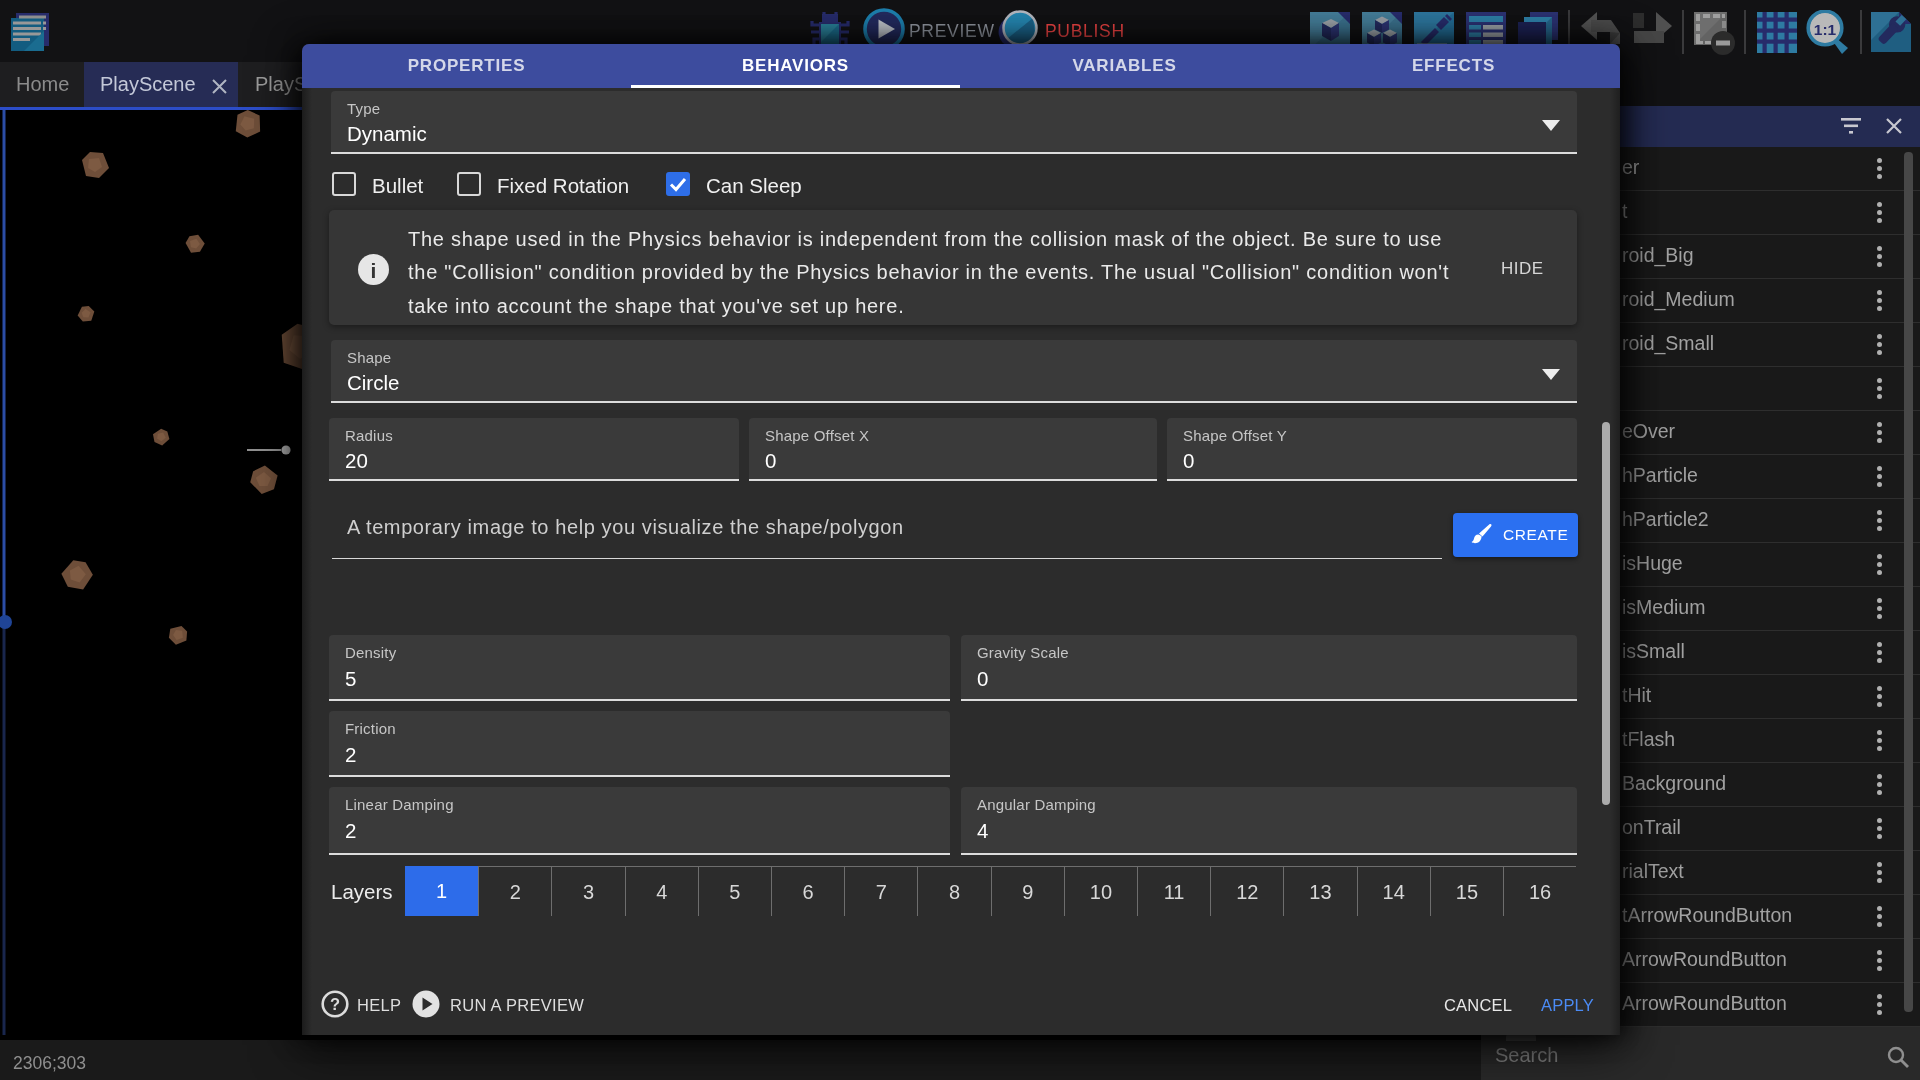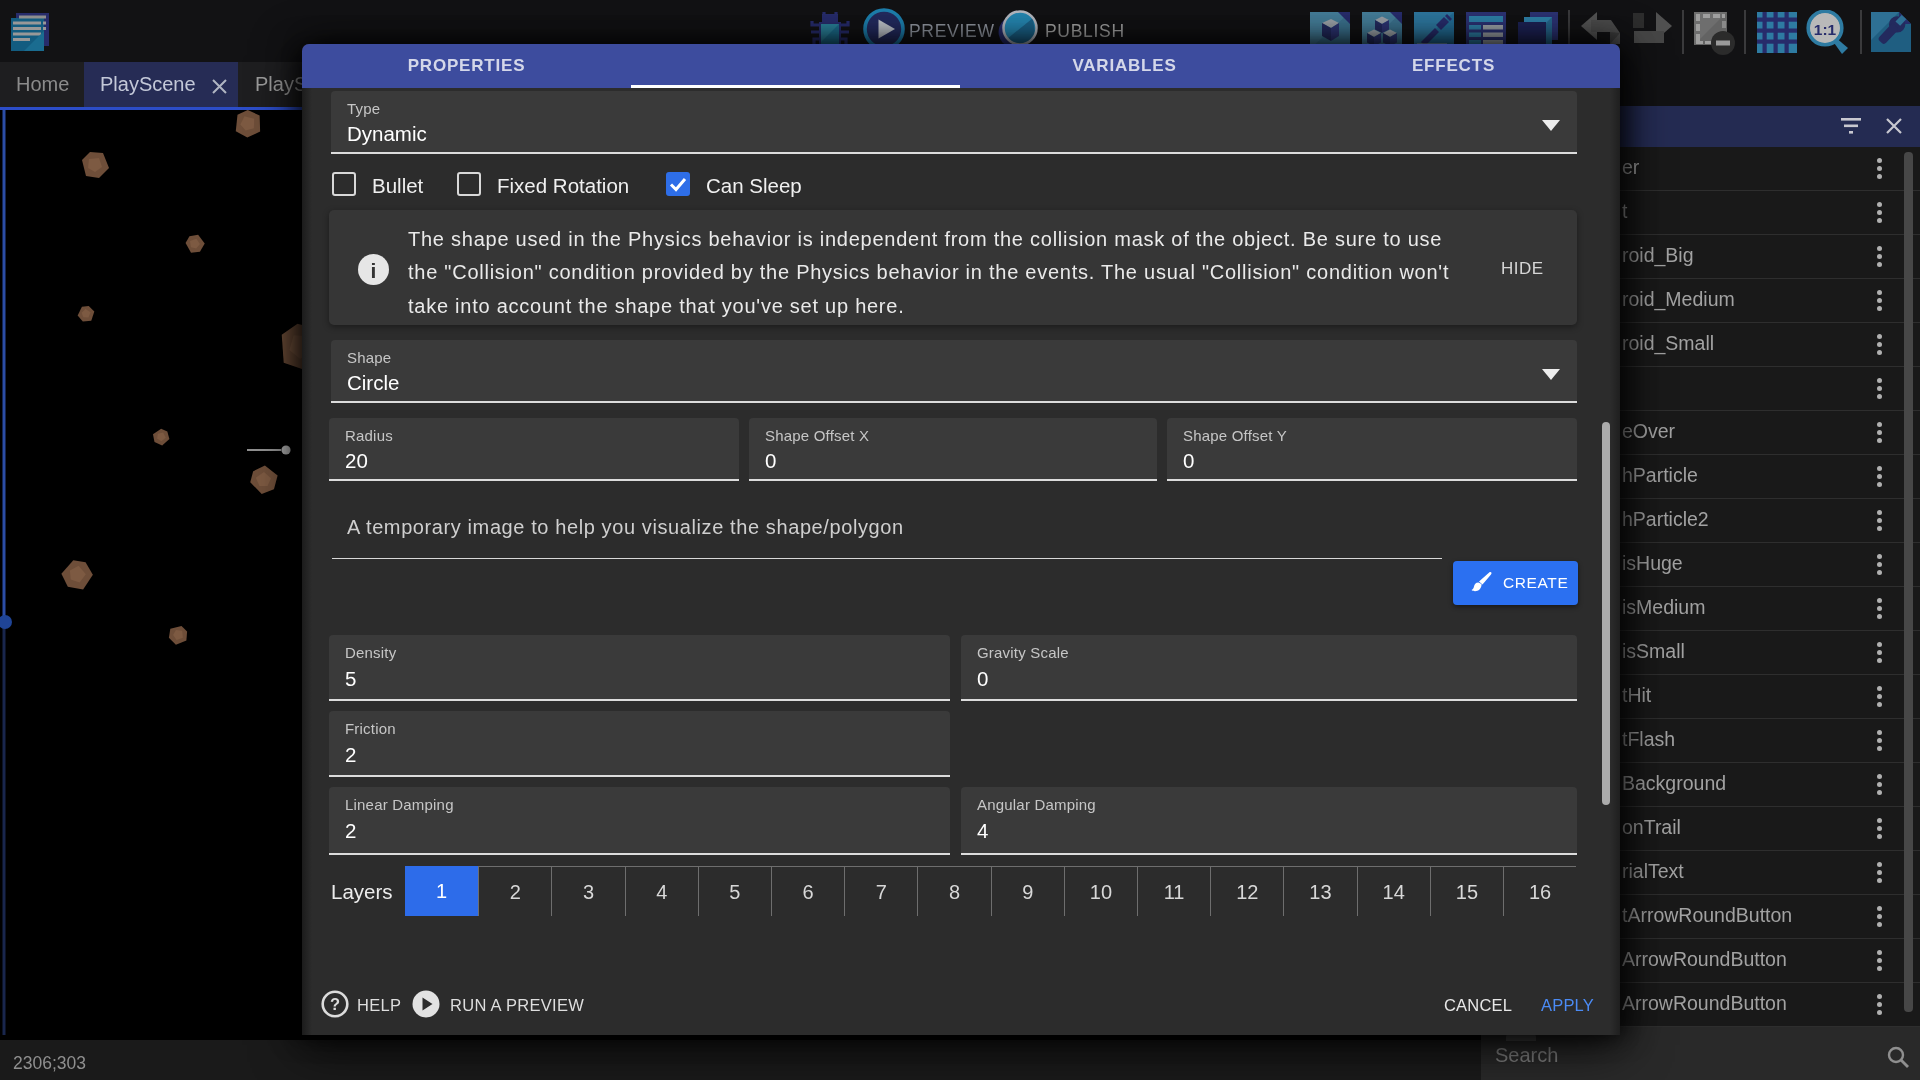--- a/index.html
+++ b/index.html
@@ -19,21 +19,21 @@
   .pdots span { position:absolute; left:0; width:5px; height:5px; border-radius:50%; background:#b0b0b0; }
   #dialog { left:302px; top:44px; width:1318px; height:991px; background:#2c2c2c; border-radius:7px 7px 0 0; box-shadow:0 10px 50px rgba(0,0,0,0.8), -8px 0 24px rgba(0,0,0,0.55), 8px 0 24px rgba(0,0,0,0.55); }
   #dhead { left:0; top:0; width:1318px; height:44px; background:#3d4c9e; border-radius:7px 7px 0 0; }
   .dtab { top:0; width:329px; height:44px; line-height:44px; text-align:center; color:#fff; font-size:17px; font-weight:600; letter-spacing:0.8px; }
   .field { background:#3a3a3a; border-radius:4px 4px 0 0; border-bottom:2px solid #dcdcdc; }
   .flabel { left:16px; top:9px; font-size:15px; color:#c6c6c6; letter-spacing:0.2px; }
   .fvalue { left:16px; top:30.5px; font-size:20.5px; color:#fff; }
   .arrow { width:0; height:0; border-left:9.5px solid transparent; border-right:9.5px solid transparent; border-top:11px solid #ededed; }
   .cb { width:24px; height:24px; border:2.5px solid #d8d8d8; border-radius:3px; top:124px; }
   .cblabel { top:126px; font-size:20.5px; color:#f0f0f0; }
-  .blubtn { background:#2b70f1; border-radius:4px; box-shadow:0 2px 5px rgba(0,0,0,0.45); color:#fff;margin-top:48px; }
+  .blubtn { background:#2b70f1; border-radius:4px; box-shadow:0 2px 5px rgba(0,0,0,0.45); color:#fff; }
   .num { font-size:20px; color:#d8d8d8; text-align:center; }
 </style>
 </head>
 <body>
   <div class="abs" id="topbar">
     <div class="abs" style="left:0;top:62px;width:1481px;height:45px;background:#1e1e20"></div>
 
     <svg class="abs" style="left:9px;top:11px" width="44" height="44" viewBox="0 0 44 44">
       <rect x="7" y="2" width="33" height="33" fill="#272c6b"></rect>
       <rect x="2" y="7" width="33" height="33" fill="#135c80"></rect>
@@ -65,21 +65,21 @@
       <path d="M 15.5 11.5 L 32 21 L 15.5 30.5 Z" fill="#bcc0c8"></path>
     </svg>
     <div class="abs" style="left:909px;top:21px;font-size:17.5px;color:#9196a0;letter-spacing:0.7px">PREVIEW</div>
 
     <svg class="abs" style="left:997px;top:8px" width="44" height="42" viewBox="0 0 44 42">
       <path d="M 7 12 A 16 16 0 0 0 12 39 L 21 28 Z" fill="#272c6b"></path>
       <circle cx="23" cy="20" r="16.5" fill="#2586b0"></circle>
       <path d="M 36 10 L 10 31 A 16.5 16.5 0 0 0 38 26 Z" fill="#1b6288"></path>
       <circle cx="23" cy="20" r="16.5" fill="none" stroke="#b4b8c0" stroke-width="2.5"></circle>
     </svg>
-    <div class="abs" style="left:1045px;top:21px;font-size:17.5px;color:#a3a3a3;letter-spacing:0.7px">PUBLISH</div>
+    <div class="abs" style="left:1045px;top:21px;font-size:17.5px;color:#ef4444;letter-spacing:0.7px">PUBLISH</div>
 
     <svg class="abs" style="left:1310px;top:12px" width="40" height="37" viewBox="0 0 40 37">
       <path d="M 0 0 L 40 0 L 40 37 L 0 37 Z" fill="#3a708c"></path>
       <path d="M 0 0 L 40 0 L 0 37 Z" fill="#447c97"></path>
       <path d="M 28 0 L 40 0 L 40 12 Z" fill="#272c6b"></path>
       <path d="M 12 11 L 21 7 L 29 11 L 21 16 Z" fill="#9aa0a6"></path>
       <path d="M 12 11 L 21 16 L 21 29 L 12 24 Z" fill="#232a5e"></path>
       <path d="M 21 16 L 29 11 L 29 24 L 21 29 Z" fill="#2d3472"></path>
     </svg>
     <svg class="abs" style="left:1362px;top:12px" width="40" height="37" viewBox="0 0 40 37">
@@ -418,20 +418,21 @@
     <svg class="abs" style="left:405px;top:939px" width="24" height="24" viewBox="0 0 24 24">
       <circle cx="10" cy="10" r="7" fill="none" stroke="#8f8f8f" stroke-width="2.4"></circle>
       <line x1="15" y1="15" x2="22" y2="22" stroke="#8f8f8f" stroke-width="2.8"></line>
     </svg>
   </div>
   <div class="abs" id="dialog">
     <div class="abs" style="left:0;top:44px;width:10px;height:947px;background:linear-gradient(90deg,rgba(0,0,0,0.38),rgba(0,0,0,0));z-index:5"></div>
     <div class="abs" style="left:1308px;top:44px;width:10px;height:947px;background:linear-gradient(270deg,rgba(0,0,0,0.30),rgba(0,0,0,0));z-index:5"></div>
     <div class="abs" id="dhead">
       <div class="abs dtab" style="left:0;opacity:0.78">PROPERTIES</div>
+      <div class="abs dtab" style="left:329px">BEHAVIORS</div>
       <div class="abs dtab" style="left:658px;opacity:0.78">VARIABLES</div>
       <div class="abs dtab" style="left:987px;opacity:0.78">EFFECTS</div>
       <div class="abs" style="left:329px;top:41px;width:329px;height:3px;background:#fff"></div>
     </div>
     <div class="abs" style="left:0;top:4px;width:1318px;height:987px">
 
     <div class="abs field" style="left:29px;top:43px;width:1246px;height:63px">
       <div class="abs flabel">Type</div>
       <div class="abs fvalue">Dynamic</div>
       <div class="abs arrow" style="right:17px;top:29px"></div>

